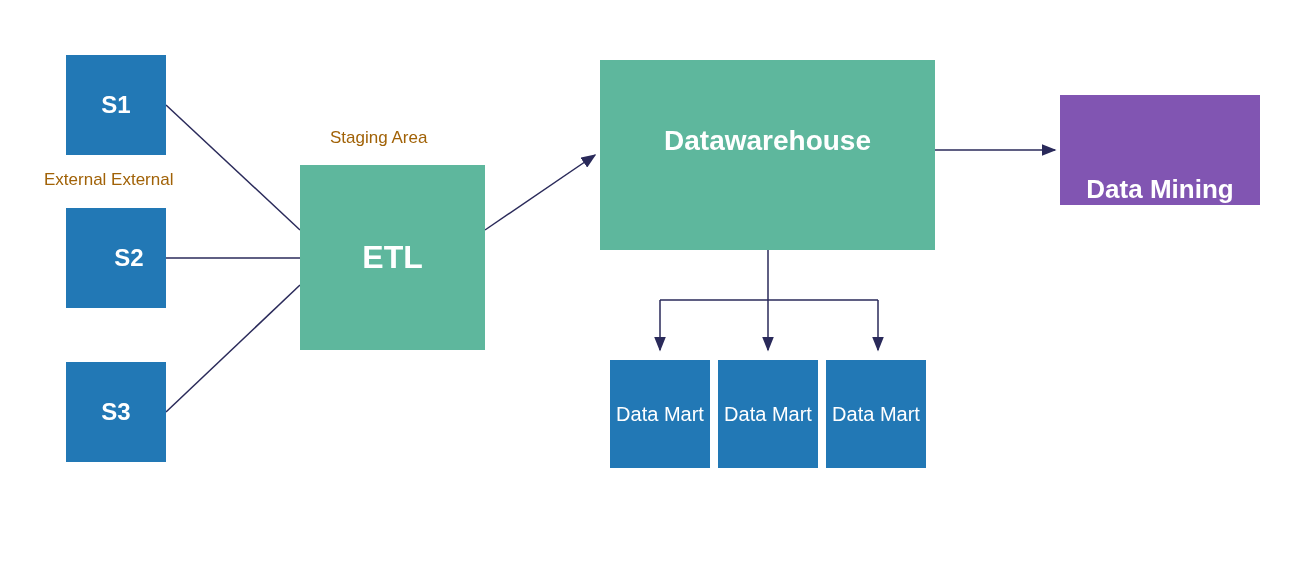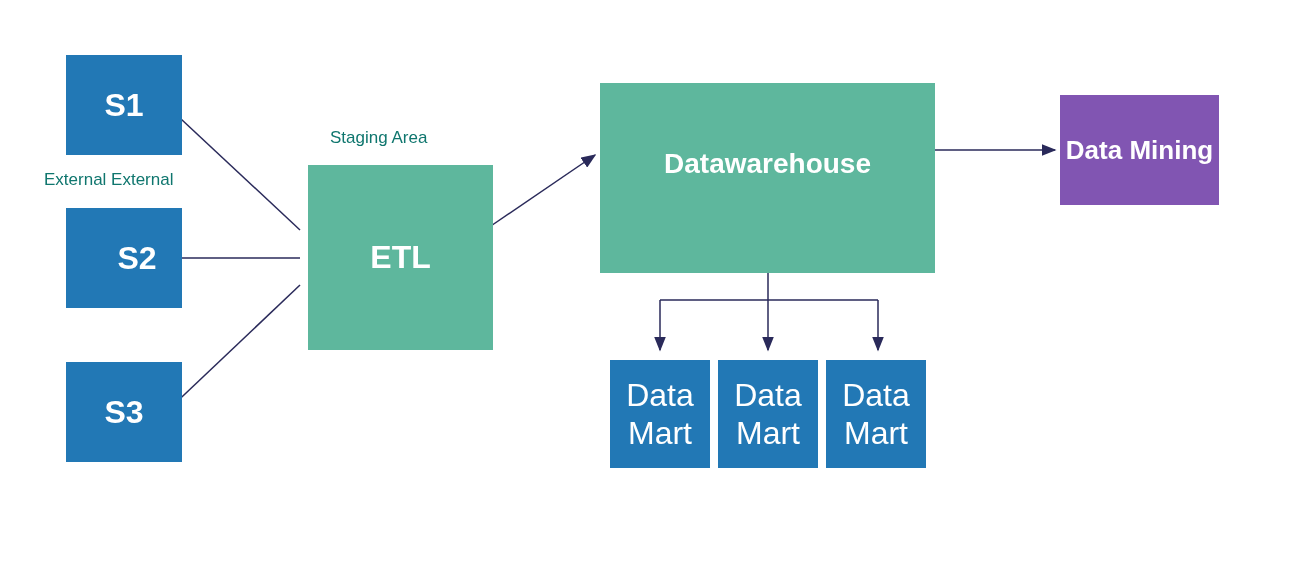--- a/index.html
+++ b/index.html
@@ -18,36 +18,36 @@
     justify-content: center;
     color: #ffffff;
     text-align: center;
     box-sizing: border-box;
   }
   .blue { background: #2278b5; }
   .teal { background: #5eb79d; }
   .purple { background: #8155b2; }
   .label {
     position: absolute;
-    color: #0f766e;
+    color: #a16207;
     font-size: 17px;
   }
   svg.connectors {
     position: absolute;
     top: 0;
     left: 0;
     width: 1305px;
     height: 572px;
     pointer-events: none;
   }
-  .source-box { width: 116px; height: 100px; font-size: 32px; font-weight: 600; }
+  .source-box { width: 100px; height: 100px; font-size: 24px; font-weight: 600; }
   .etl-box { width: 185px; height: 185px; font-size: 32px; font-weight: 600; }
-  .dw-box { width: 335px; height: 190px; font-size: 28px; font-weight: 600; align-items: flex-start; padding-top: 65px; margin-top: 23px; }
-  .dm-box { width: 159px; height: 110px; font-size: 26px; font-weight: 600; }
-  .mart-box { width: 100px; height: 108px; font-size: 32px; font-weight: 500; line-height: 1.2; }
+  .dw-box { width: 335px; height: 190px; font-size: 28px; font-weight: 600; align-items: flex-start; padding-top: 65px; }
+  .dm-box { width: 200px; height: 110px; font-size: 26px; font-weight: 600; align-items: flex-end; }
+  .mart-box { width: 100px; height: 108px; font-size: 20px; font-weight: 500; line-height: 1.2; }
 </style>
 </head>
 <body>
 
 <svg class="connectors">
   <defs>
     <marker id="arrowhead" markerWidth="10" markerHeight="8" refX="9" refY="4" orient="auto">
       <polygon points="0 0, 10 4, 0 8" fill="#2a2a5a"></polygon>
     </marker>
   </defs>
@@ -78,21 +78,21 @@
   <span>S2</span>
 </div>
 <div class="box blue source-box" style="left:66px; top:362px;text-align:center;">
   <span>S3</span>
 </div>
 
 <div class="label" style="left:44px; top:170px;">External External</div>
 
 <div class="label" style="left:330px; top:128px;">Staging Area</div>
 
-<div class="box teal etl-box" style="left:300px; top:165px;margin-left:8px;">
+<div class="box teal etl-box" style="left:300px; top:165px;">
   <span>ETL</span>
 </div>
 
 <div class="box teal dw-box" style="left:600px; top:60px;">
   <span>Datawarehouse</span>
 </div>
 
 <div class="box blue mart-box" style="left:610px; top:360px;">
   <span>Data Mart</span>
 </div>

